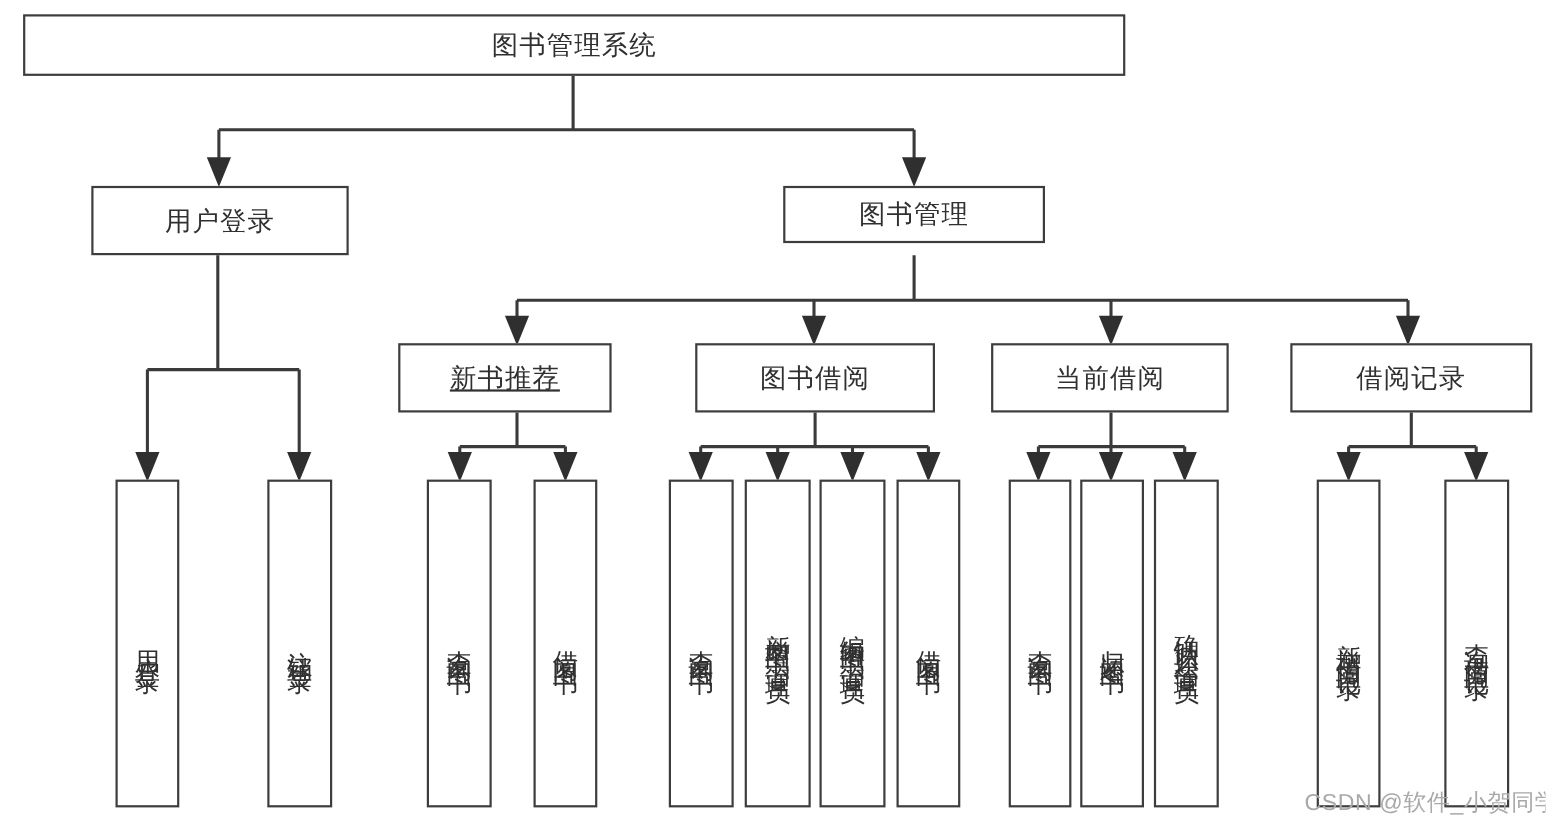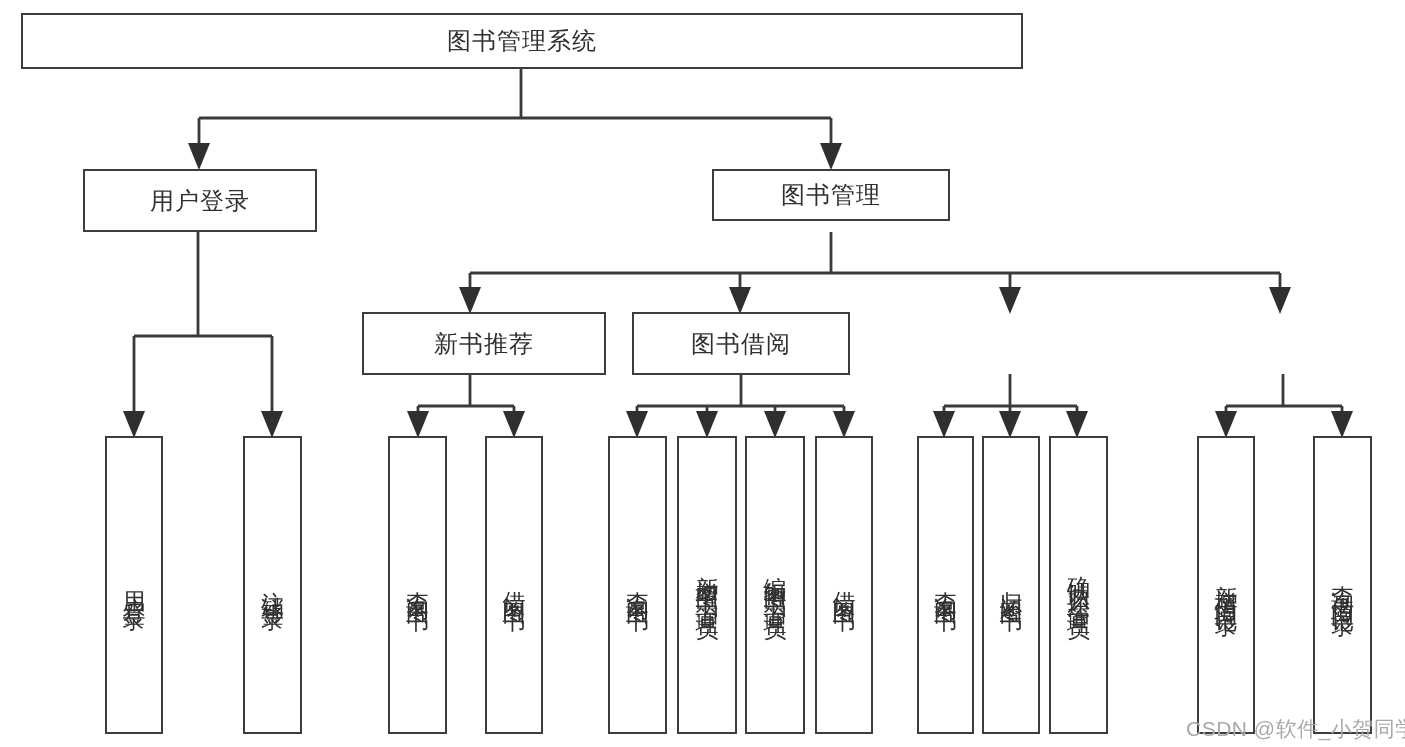--- a/index.html
+++ b/index.html
@@ -92,25 +92,31 @@
     <span>图书管理系统</span>
   </div>
 
   <div class="node hbox" style="left:83px; top:169px; width:234px; height:63px;">
     <span>用户登录</span>
   </div>
   <div class="node hbox" style="left:712px; top:169px; width:238px; height:52px;">
     <span>图书管理</span>
   </div>
 
-  <div class="node hbox" style="left:362px; top:312px; width:244px; height:63px;">
+  <div class="node hbox" style="left:362px; top:312px; width:194px; height:63px;text-decoration:underline;">
     <span>新书推荐</span>
   </div>
   <div class="node hbox" style="left:632px; top:312px; width:218px; height:63px;align-items:center;">
     <span>图书借阅</span>
+  </div>
+  <div class="node hbox" style="left:901px; top:312px; width:216px; height:63px;">
+    <span>当前借阅</span>
+  </div>
+  <div class="node hbox" style="left:1173px; top:312px; width:220px; height:63px;">
+    <span>借阅记录</span>
   </div>
 
   <div class="node vbox" style="left:105px; top:436px; width:58px; height:298px;">
     <span class="vtext">用户登录</span>
   </div>
   <div class="node vbox" style="left:243px; top:436px; width:59px; height:298px;">
     <span class="vtext">注销登录</span>
   </div>
 
   <div class="node vbox" style="left:388px; top:436px; width:59px; height:298px;">

